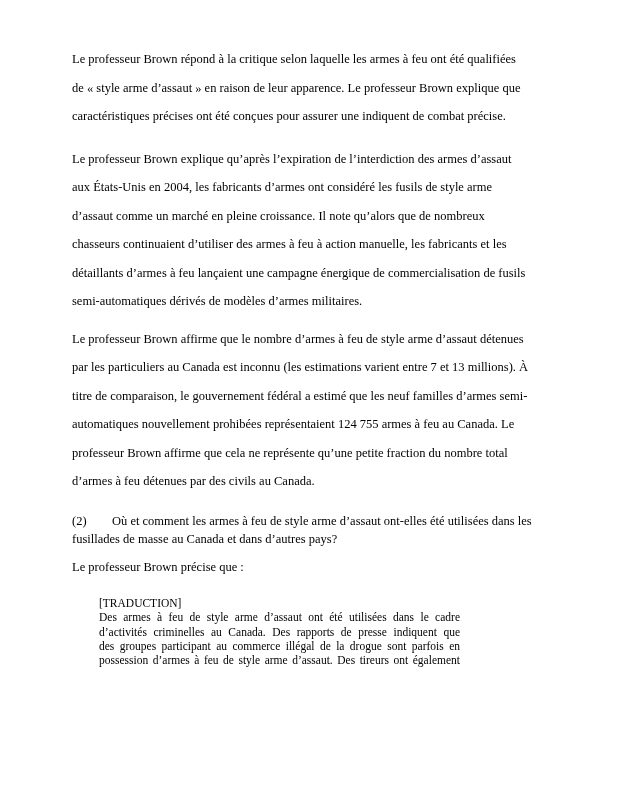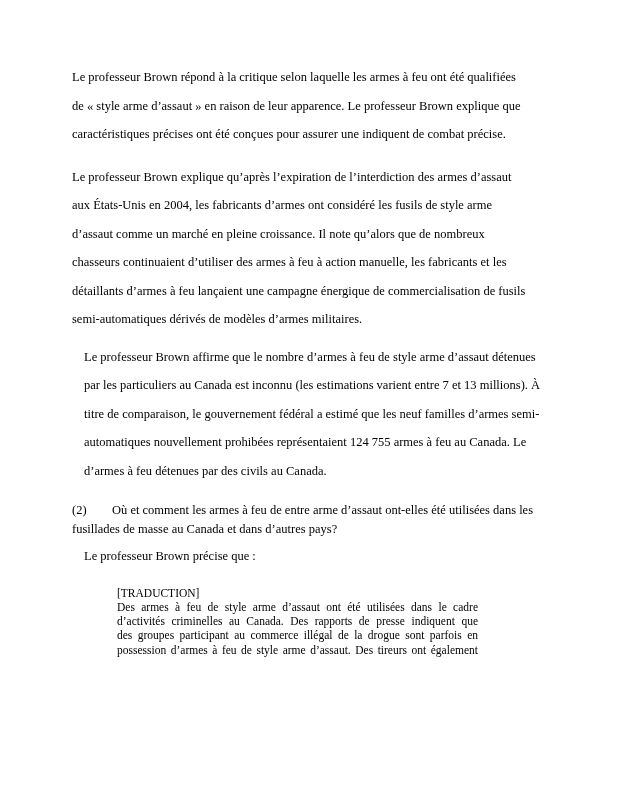--- a/index.html
+++ b/index.html
@@ -8,51 +8,51 @@
     height: 807px;
     background: #ffffff;
     color: #000000;
     font-family: "Liberation Serif", "DejaVu Serif", serif;
     overflow: hidden;
   }
   .page {
     box-sizing: border-box;
     width: 623px;
     height: 807px;
-    padding: 63px 40px 0 72px;
+    padding: 45px 40px 0 72px;
     background: #ffffff;
   }
   .content { width: 478px; }
   .para .line {
     font-size: 12.5px;
     line-height: 28.5px;
     white-space: nowrap;
   }
   .para { margin: 0; }
   .gap14 { margin-top: 14px; }
-  .gap9  { margin-top: 9px; margin-left: 12px; }
+  .gap9  { margin-top: 9px; }
   .gap16 { margin-top: 16px; }
   .gap20 { margin-top: 20px; }
   .question .line {
     font-size: 12.5px;
     line-height: 18.6px;
     white-space: nowrap;
   }
   .q-num {
     display: inline-block;
     width: 40px;
   }
   .intro {
     font-size: 12.5px;
     line-height: 18.6px;
     white-space: nowrap;
   }
   .quote {
     width: 361px;
-    margin-left: 45px;
+    margin-left: 27px;
   }
   .quote .line {
     font-size: 11.5px;
     line-height: 14.2px;
   }
   .quote .line.justify {
     text-align: justify;
     text-align-last: justify;
   }
   .quote .label {
@@ -78,26 +78,27 @@
       <div class="line">chasseurs continuaient d’utiliser des armes à feu à action manuelle, les fabricants et les</div>
       <div class="line">détaillants d’armes à feu lançaient une campagne énergique de commercialisation de fusils</div>
       <div class="line">semi-automatiques dérivés de modèles d’armes militaires.</div>
     </div>
 
     <div class="para gap9">
       <div class="line">Le professeur Brown affirme que le nombre d’armes à feu de style arme d’assaut détenues</div>
       <div class="line">par les particuliers au Canada est inconnu (les estimations varient entre 7 et 13 millions). À</div>
       <div class="line">titre de comparaison, le gouvernement fédéral a estimé que les neuf familles d’armes semi-</div>
       <div class="line">automatiques nouvellement prohibées représentaient 124 755 armes à feu au Canada. Le</div>
+      <div class="line">professeur Brown affirme que cela ne représente qu’une petite fraction du nombre total</div>
       <div class="line">d’armes à feu détenues par des civils au Canada.</div>
     </div>
 
     <div class="question gap16">
       <div class="line">
-        <span class="q-num">(2)</span><span>Où et comment les armes à feu de entre arme d’assaut ont-elles été utilisées dans les</span>
+        <span class="q-num">(2)</span><span>Où et comment les armes à feu de style arme d’assaut ont-elles été utilisées dans les</span>
       </div>
       <div class="line">fusillades de masse au Canada et dans d’autres pays?</div>
     </div>
 
     <div class="intro gap9">Le professeur Brown précise que :</div>
 
     <div class="quote gap20">
       <div class="line label">[TRADUCTION]</div>
       <div class="line justify">Des armes à feu de style arme d’assaut ont été utilisées dans le cadre</div>
       <div class="line justify">d’activités criminelles au Canada. Des rapports de presse indiquent que</div>

